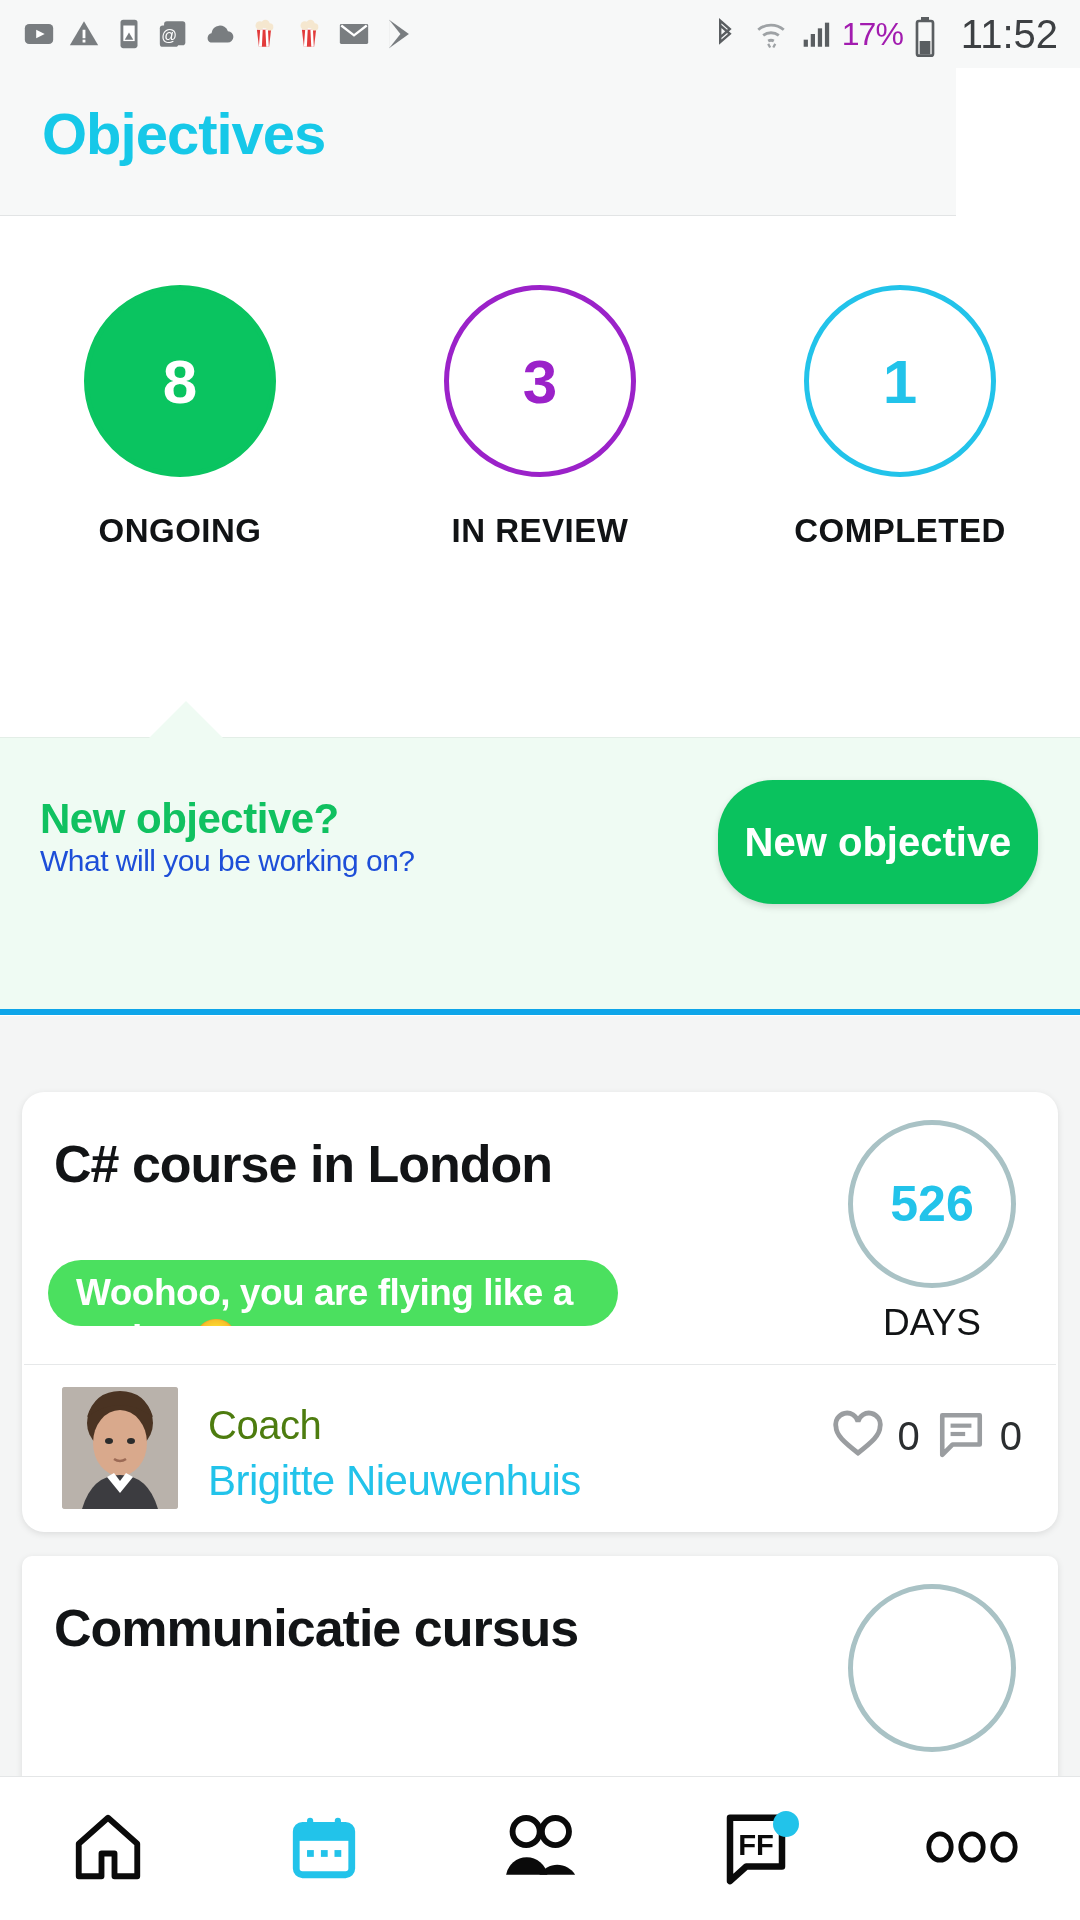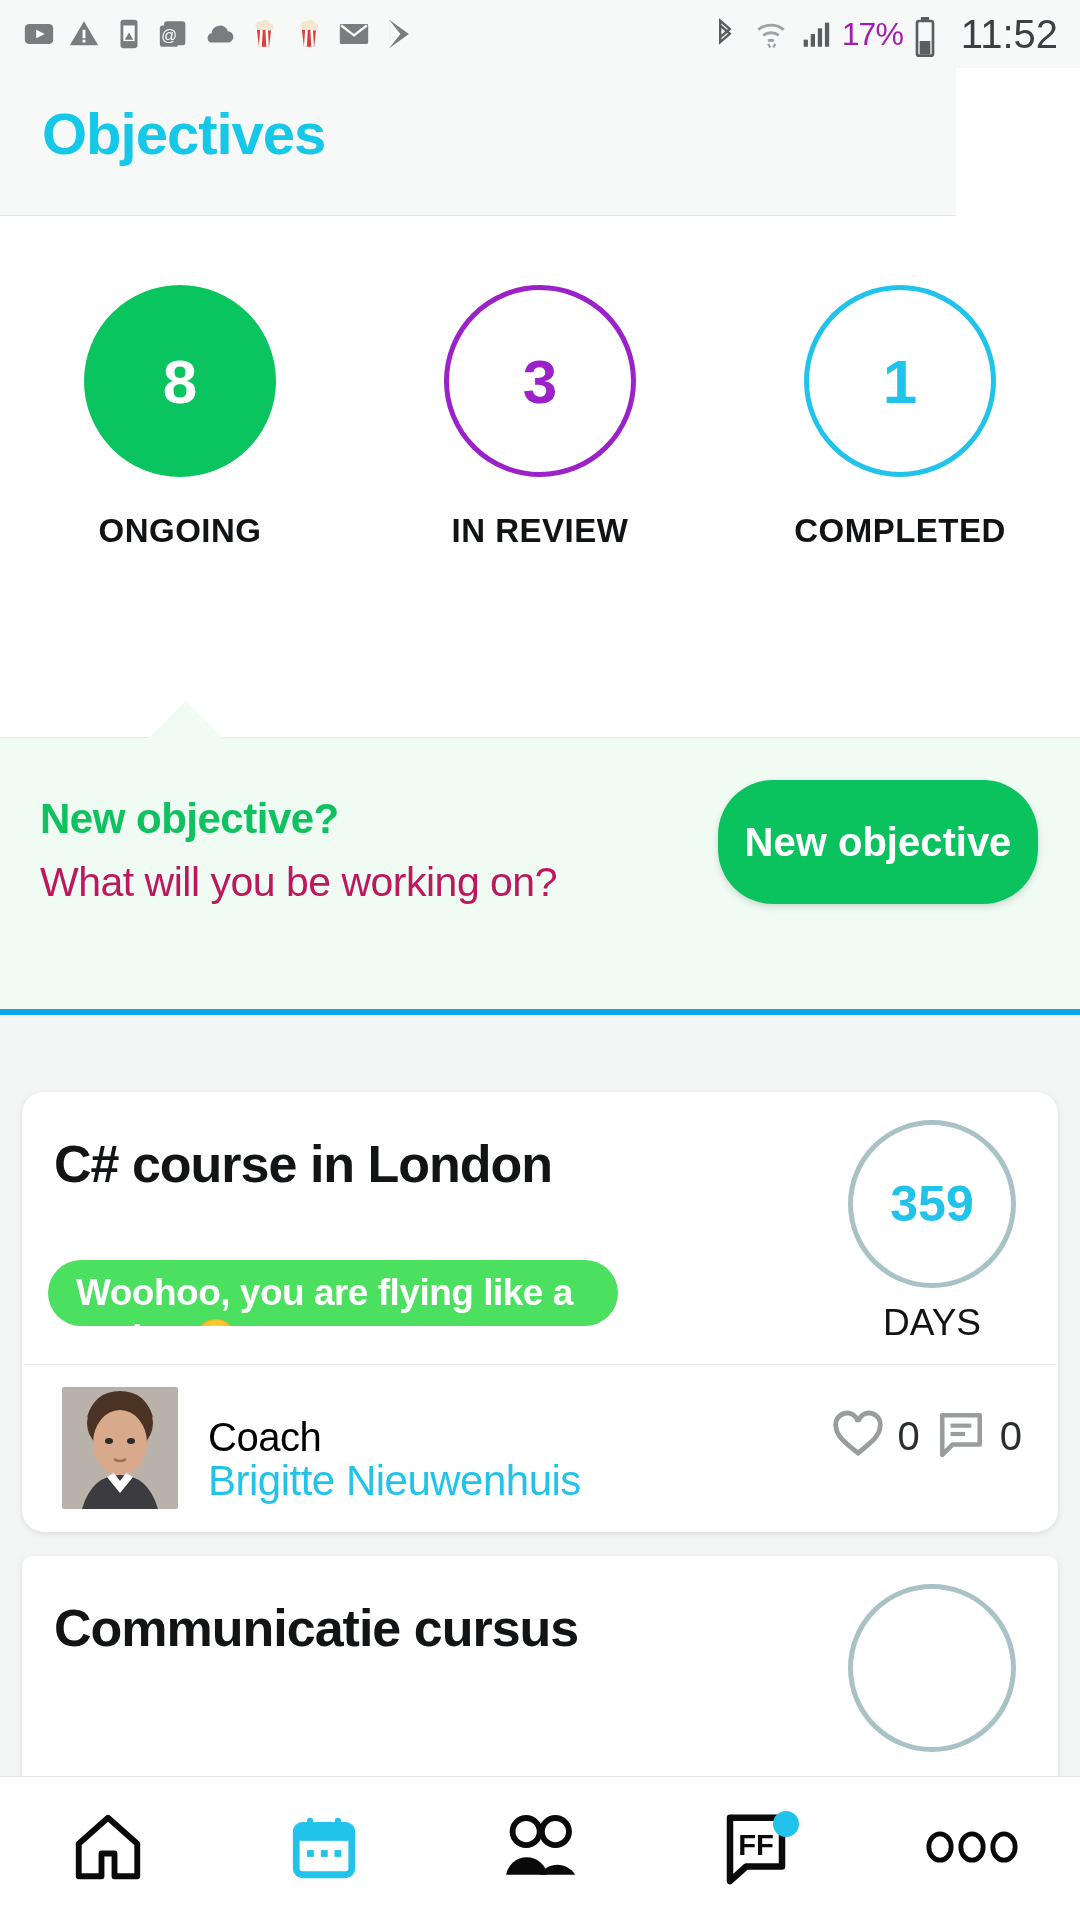--- a/index.html
+++ b/index.html
@@ -69,21 +69,21 @@
 
   
   .banner{
     position:absolute; top:737px; left:0; width:1080px; height:278px;
     background:#effbf3;
     border-top:1px solid #e3eee7;
     border-bottom:6px solid #0ea5e9;
   }
   .banner-text{ position:absolute; left:40px; top:57px; }
   .banner-title{ font-size:42px; font-weight:bold; color:#10c160; letter-spacing:-0.5px;}
-  .banner-sub{ font-size:41px; color:#be185d; margin-top:16px; letter-spacing:-0.5px;}
+  .banner-sub{ font-size:30px; color:#1d4ed8; margin-top:1px; letter-spacing:-0.5px;}
   .banner-btn{
     position:absolute; right:42px; top:42px;
     width:320px; height:124px; border-radius:55px;
     background:#0ac25e; color:#ffffff;
     font-size:40px; font-weight:bold;
     display:flex; align-items:center; justify-content:center;
     border:none; cursor:pointer;
     box-shadow:0 3px 7px rgba(0,0,0,0.14);
     font-family:"Liberation Sans", sans-serif;
   }
@@ -127,22 +127,22 @@
 
   .card-sep{ height:1px; background:#e6e8e9; margin:0 2px; }
 
   .coach-row{ position:relative; height:166px; }
   .avatar{
     position:absolute; left:40px; top:22px;
     width:116px; height:122px; border-radius:3px; overflow:hidden;
     background:#c9c2bb;
   }
   .coach-role{
-    position:absolute; left:186px; top:50px;
-    font-size:40px; color:#000000; letter-spacing:-0.5px;
+    position:absolute; left:186px; top:38px;
+    font-size:40px; color:#4d7c0f; letter-spacing:-0.5px;
   }
   .coach-name{
     position:absolute; left:186px; top:92px;
     font-size:42px; color:#22c3ea; letter-spacing:-0.5px;
   }
   .metrics{ position:absolute; right:36px; top:44px; display:flex; align-items:center; gap:16px;}
   .metric{ display:flex; align-items:center; gap:14px; }
   .metric-val{ font-size:40px; color:#2b2e30; }
 
   
@@ -293,21 +293,21 @@
   </div>
   <button class="banner-btn">New objective</button>
 </div>
 
 <div class="list-area">
 
   <div class="card" id="card1">
     <div class="card-body">
       <div class="card-title">C# course in London</div>
       <div class="days-wrap">
-        <div class="days-circle">359</div>
+        <div class="days-circle">526</div>
         <div class="days-label">DAYS</div>
       </div>
       <div class="pill">Woohoo, you are flying like a rocket 😂</div>
     </div>
 
     <div class="card-sep"></div>
 
     <div class="coach-row">
       <div class="avatar">
         <svg width="116" height="122" viewBox="0 0 116 122">

